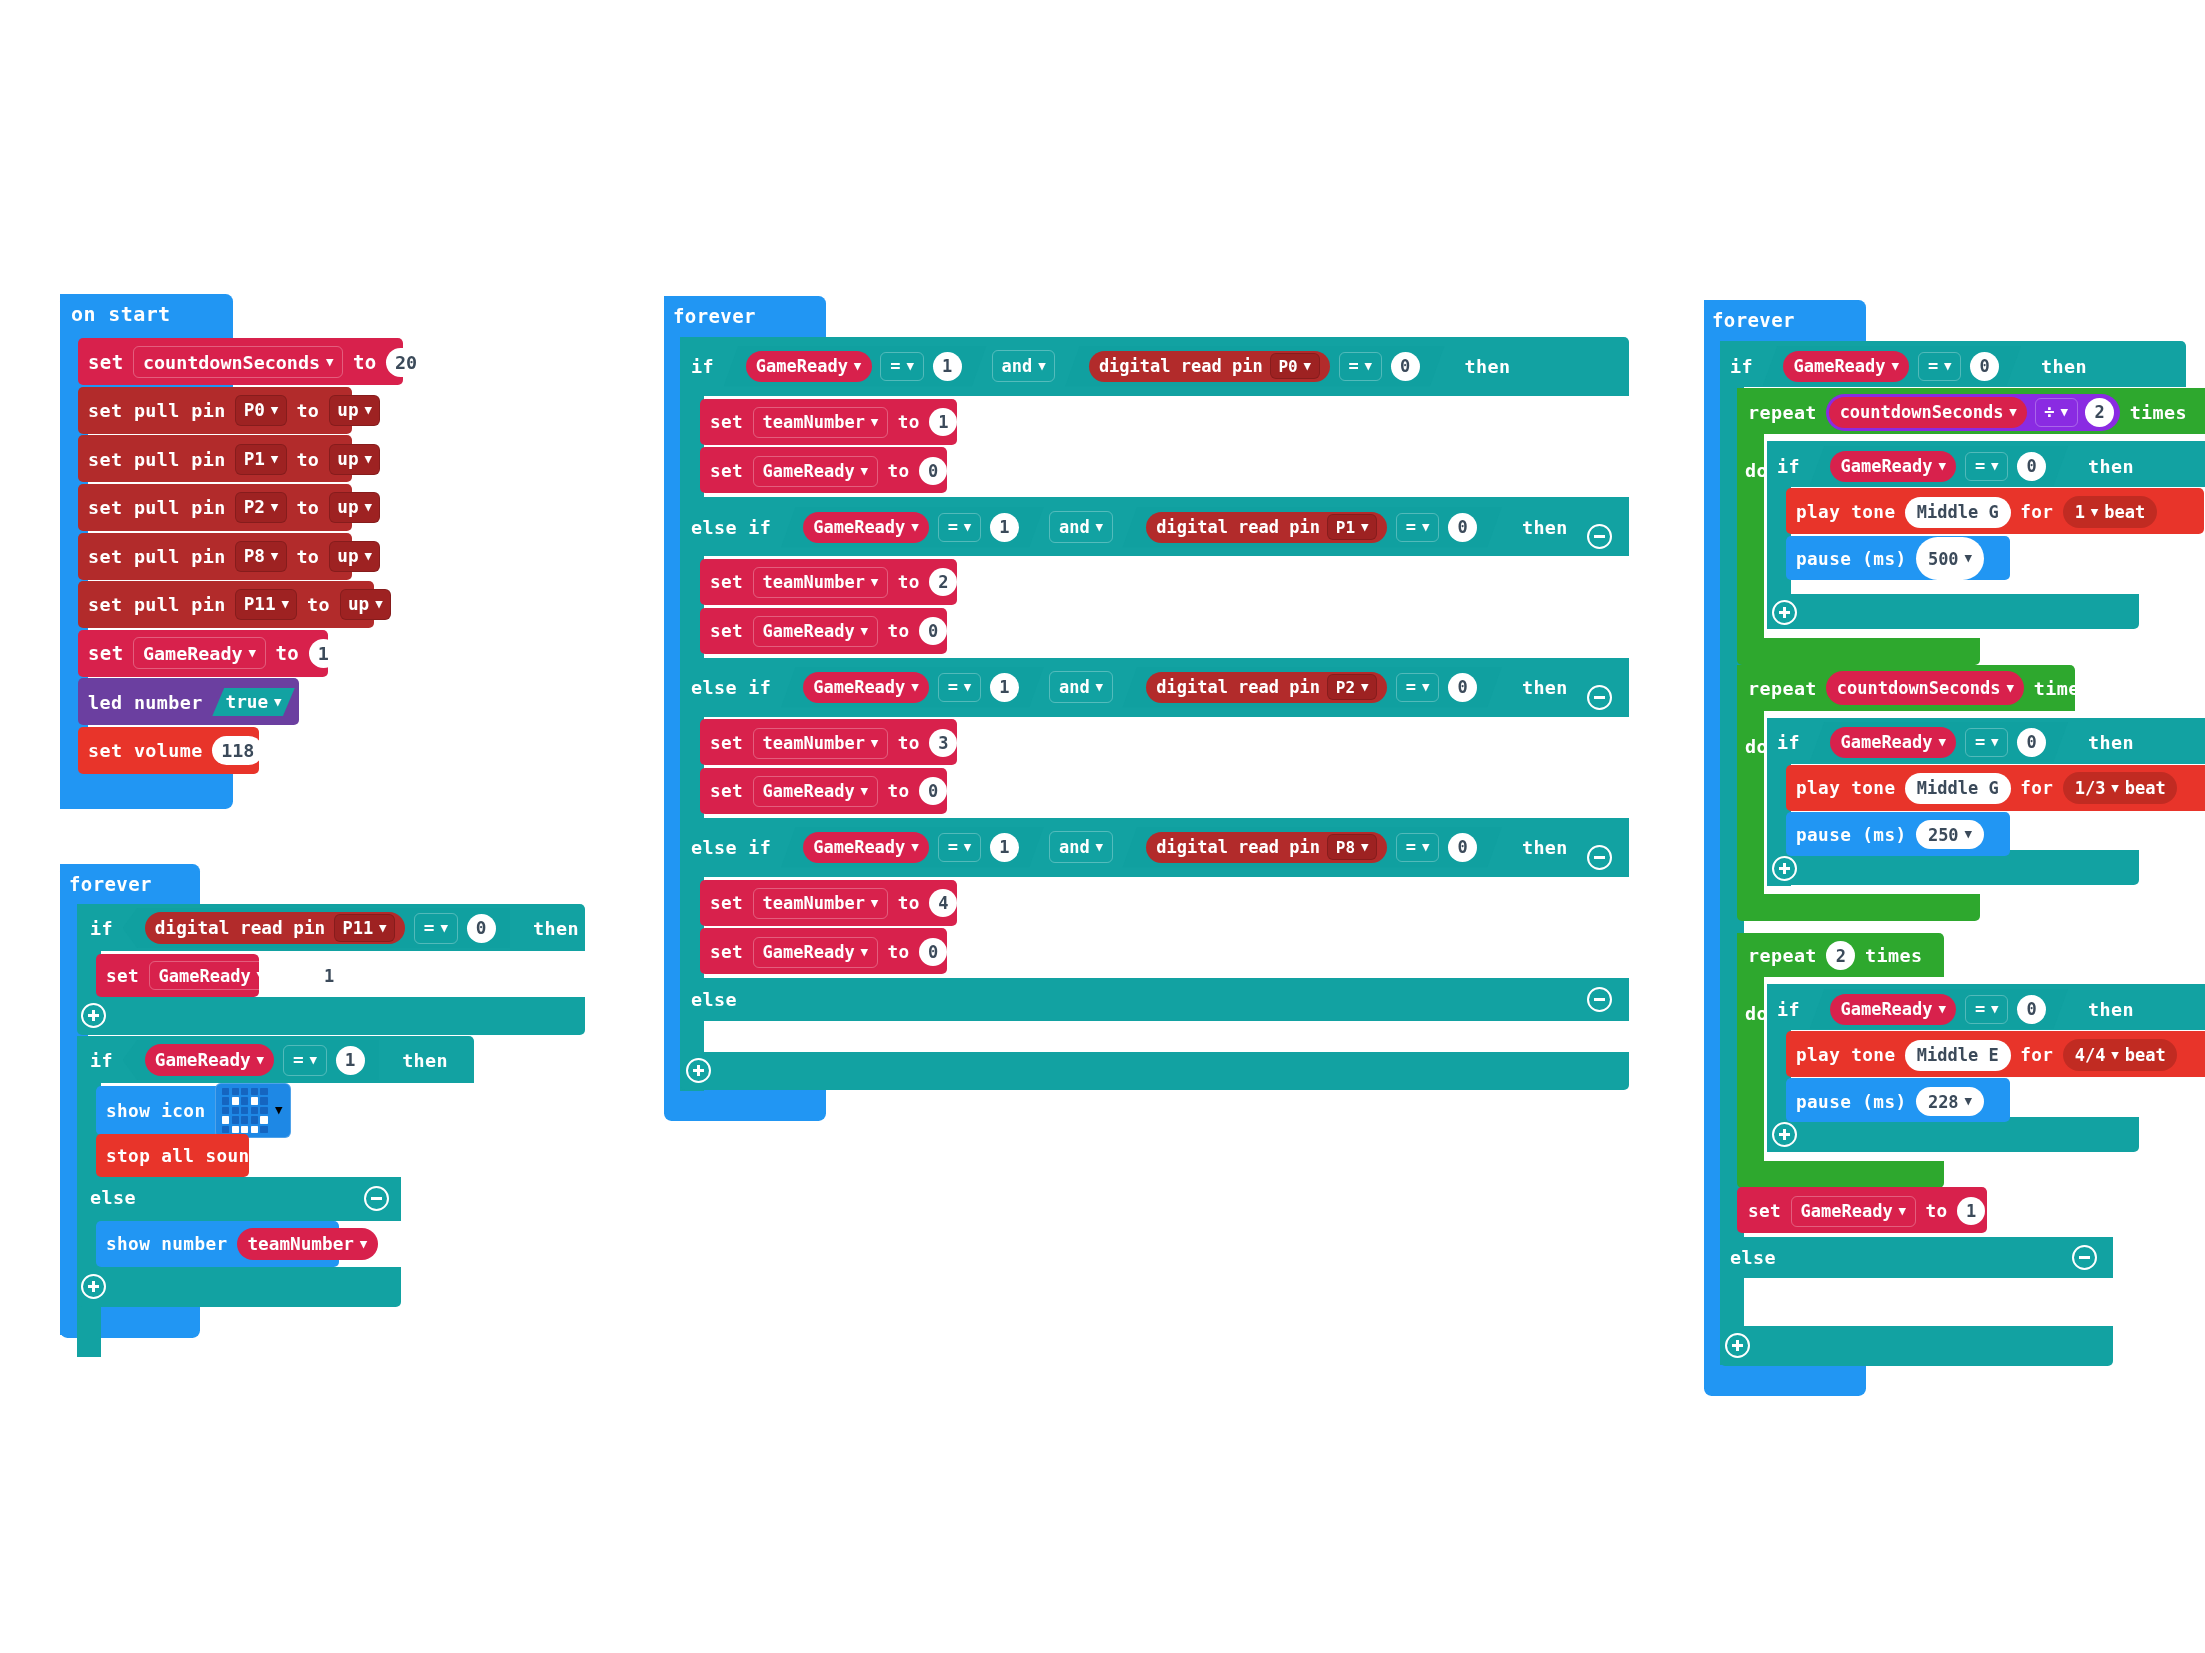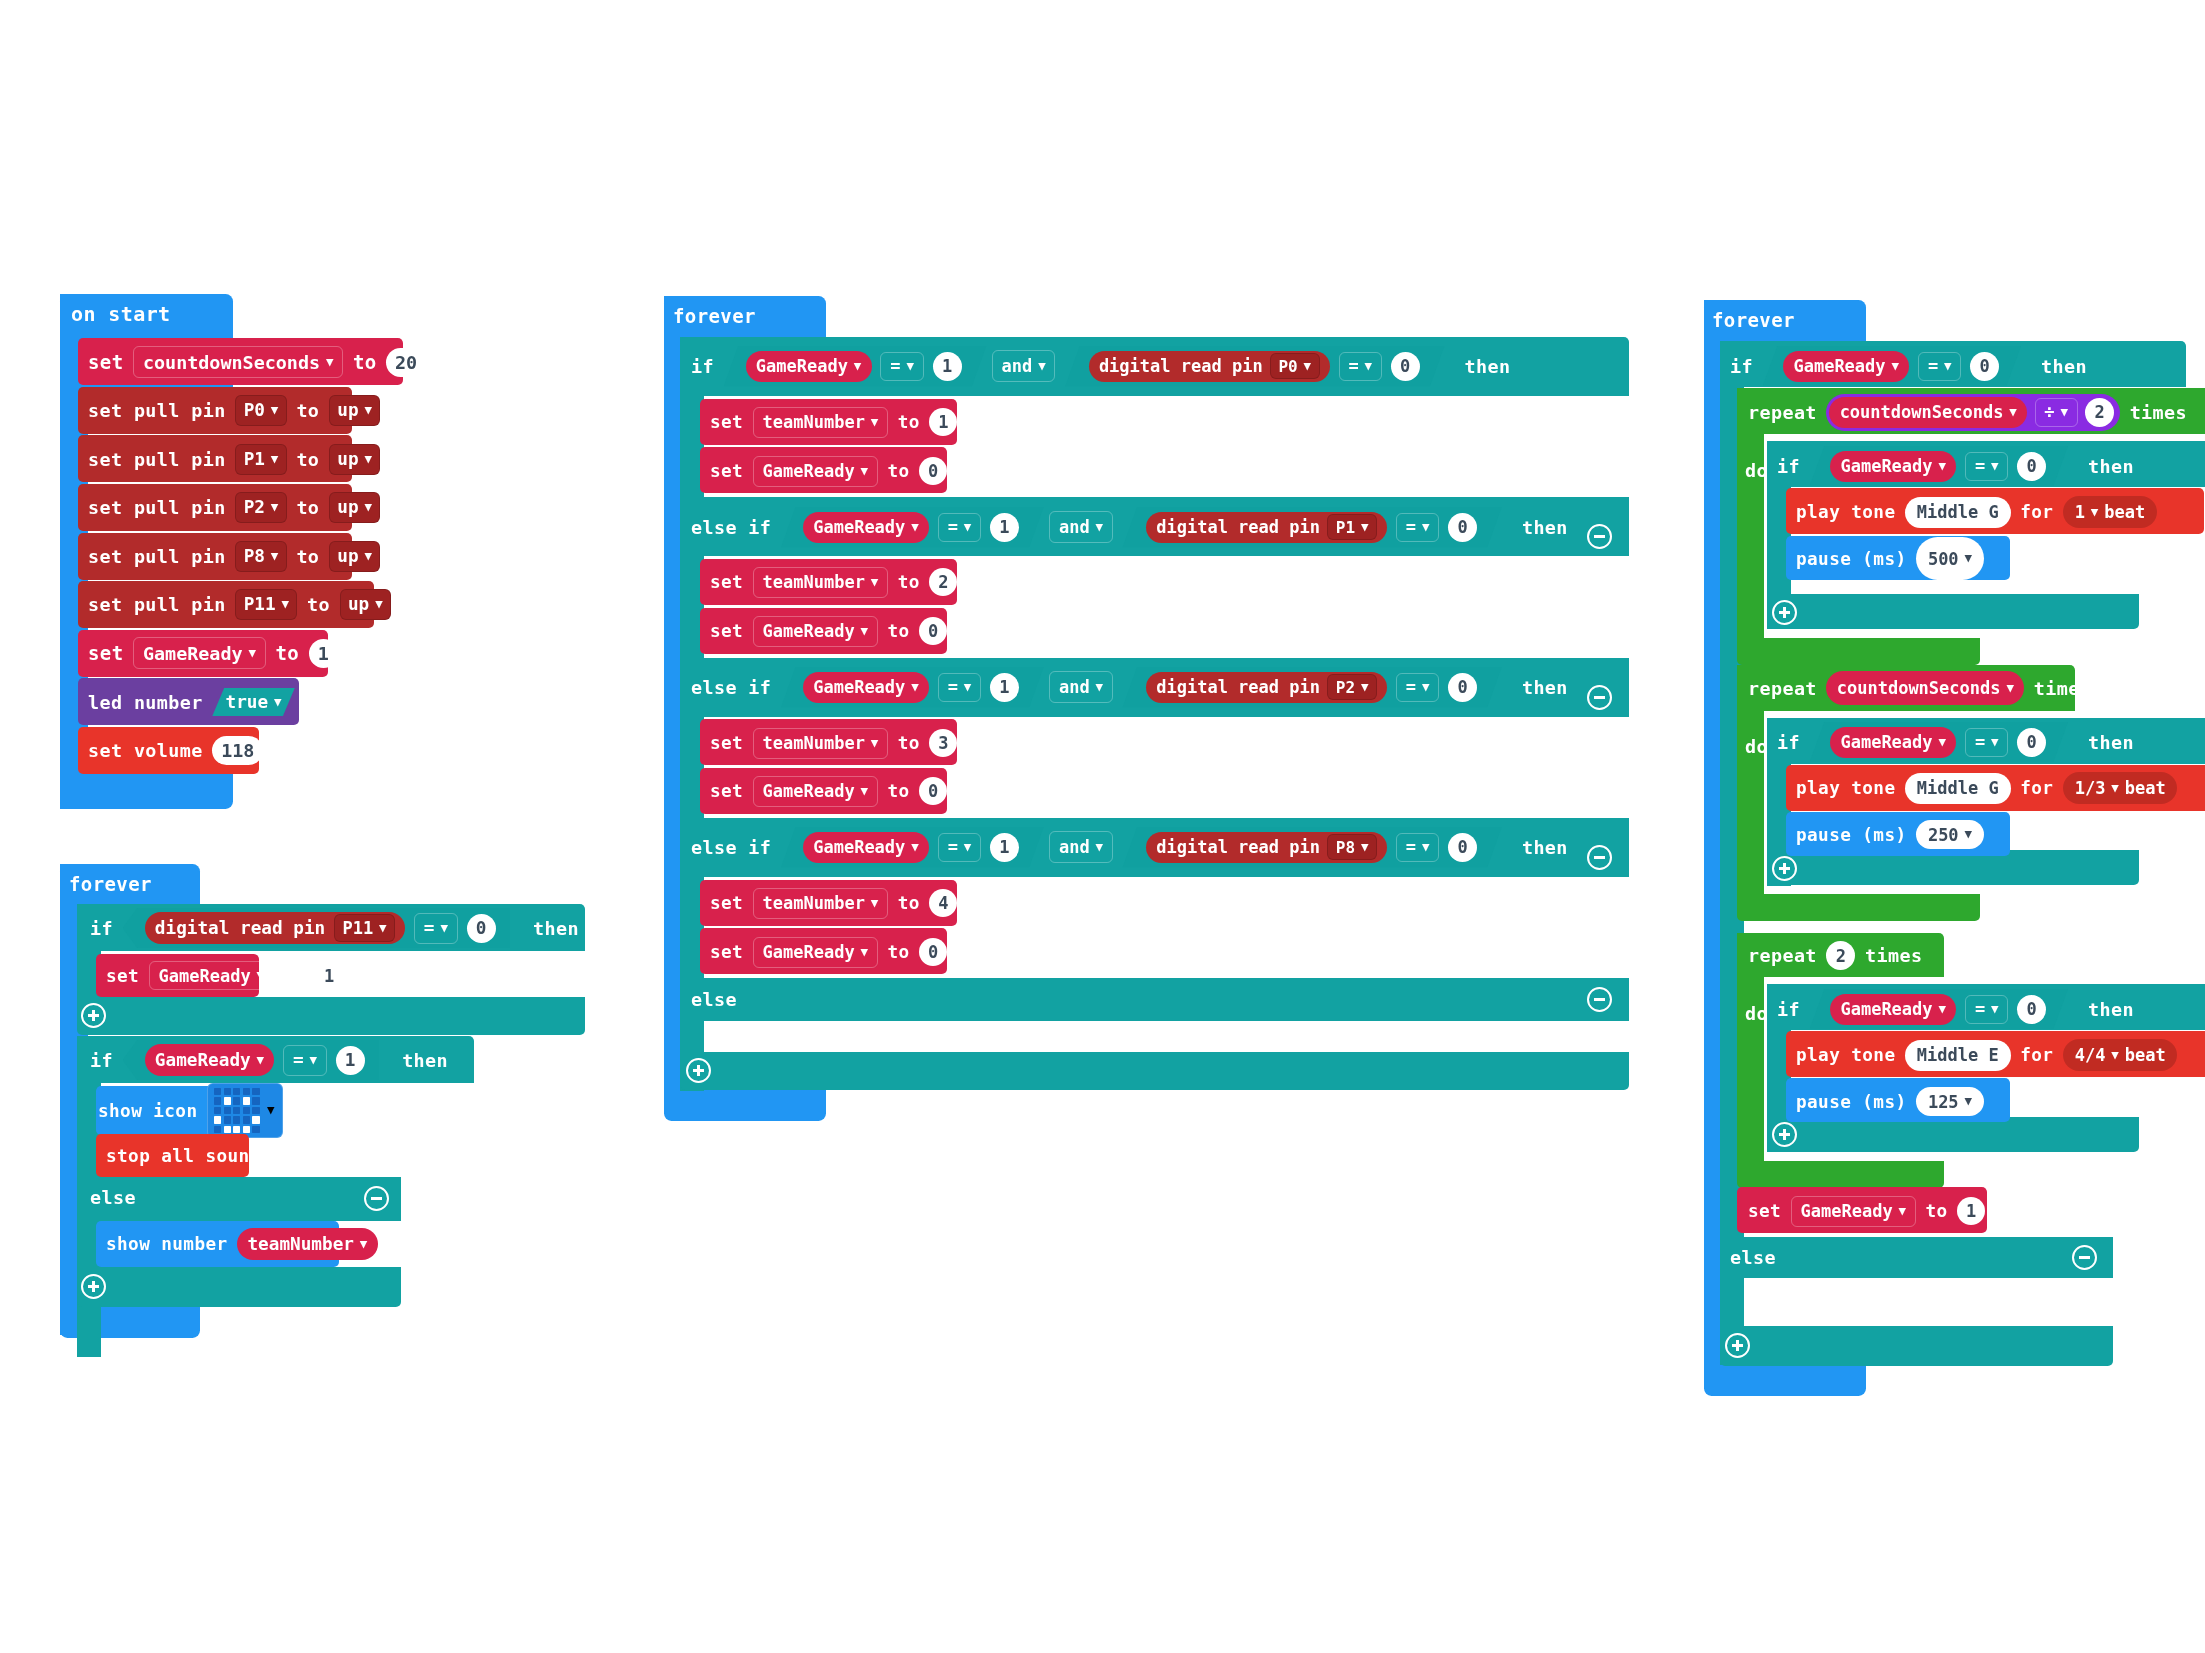--- a/index.html
+++ b/index.html
@@ -255,21 +255,21 @@
     <span class="fieldbox" style="height:31px;font-size:17.7px;">
         <span>=</span>
         <span class="caret">▼</span>
       </span>
     <span class="num" style="font-size:17.7px;">1</span>
   </span>
   <span class="lbl" style="font-size:18.4px;margin-left:13.2px;">then</span>
 </div>
 
 <div class="blk c-loop" style="left:96px;top:1086px;width:177px;height:49px;border-radius:5.1px;"></div>
-<div class="row" style="left:98px;top:1095px;height:31px;">
+<div class="row" style="left:106px;top:1095px;height:31px;">
   <span class="lbl" style="font-size:17.7px;">show icon</span>
   <span style="display:inline-flex;align-items:center;gap:7.4px;background:#1E88E5;border:1.5px solid rgba(255,255,255,.22);border-radius:5.9px;padding:3.7px 5.9px;">
     <span class="ledgrid" id="ledgrid">
         <i></i>
         <i></i>
         <i></i>
         <i></i>
         <i></i>
         <i></i>
         <i class="on"></i>
@@ -742,21 +742,21 @@
   <span class="darkfield" style="font-size:17px;height:32px;">
     <span>4/4</span>
       <span class="caret">▼</span>
     <span style="margin-left:5.9px;">beat</span>
   </span>
 </div>
 <div class="blk c-loop" style="left:1786px;top:1078px;width:224px;height:44px;border-radius:5.1px;"></div>
 <div class="row" style="left:1796px;top:1086px;height:31px;">
   <span class="lbl" style="font-size:17.7px;">pause (ms)</span>
   <span class="whitepill" style="font-size:17px;height:29px;">
-      <span>125</span>
+      <span>228</span>
       <span class="caret caret-d">▼</span>
     </span>
 </div>
 <div class="circ" style="left:1772px;top:1122px;">
     <i class="h"></i>
     <i class="v"></i>
   </div>
 
 <div class="blk c-var" style="left:1737px;top:1187px;width:250px;height:46px;border-radius:5.1px;"></div>
 <div class="row" style="left:1748px;top:1195px;height:32px;">

